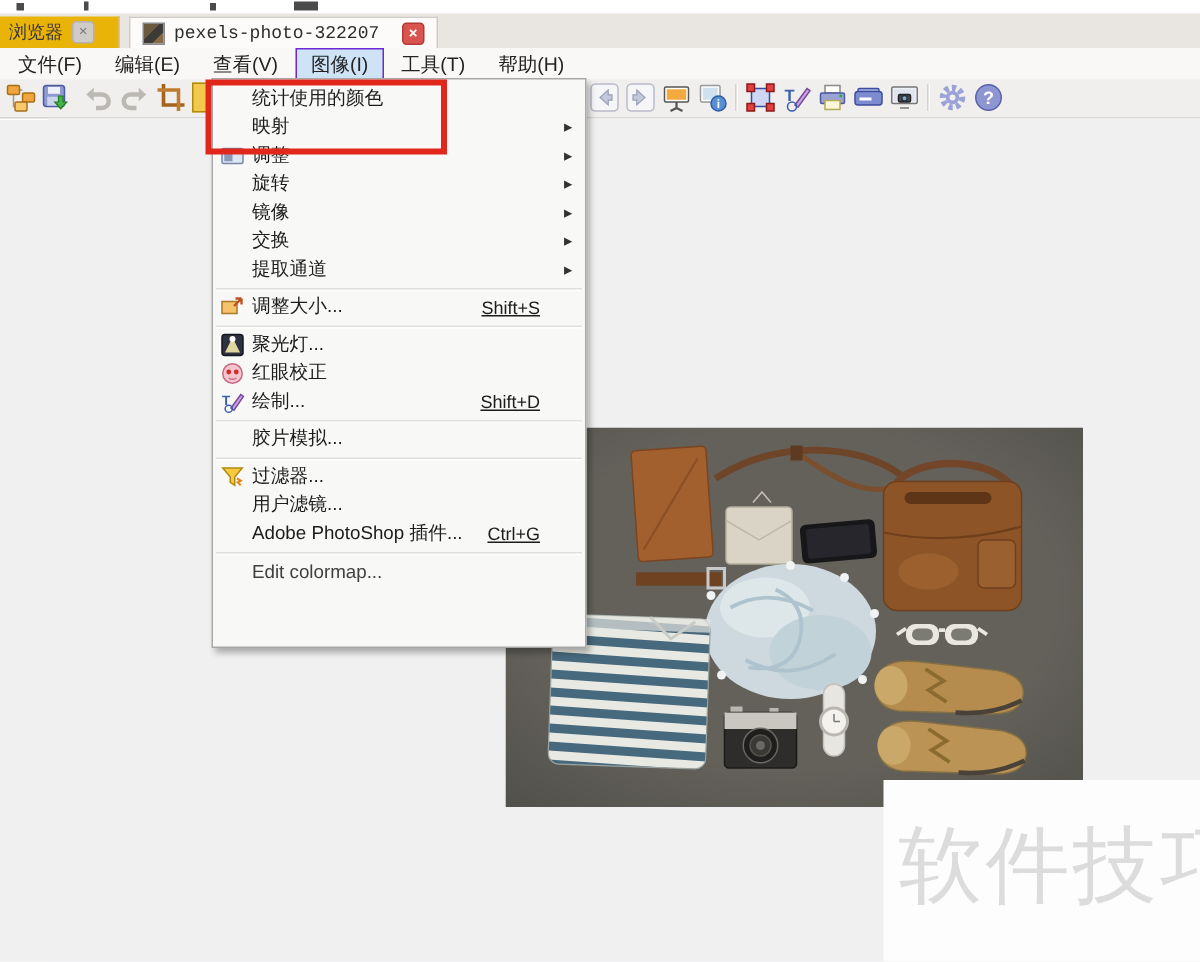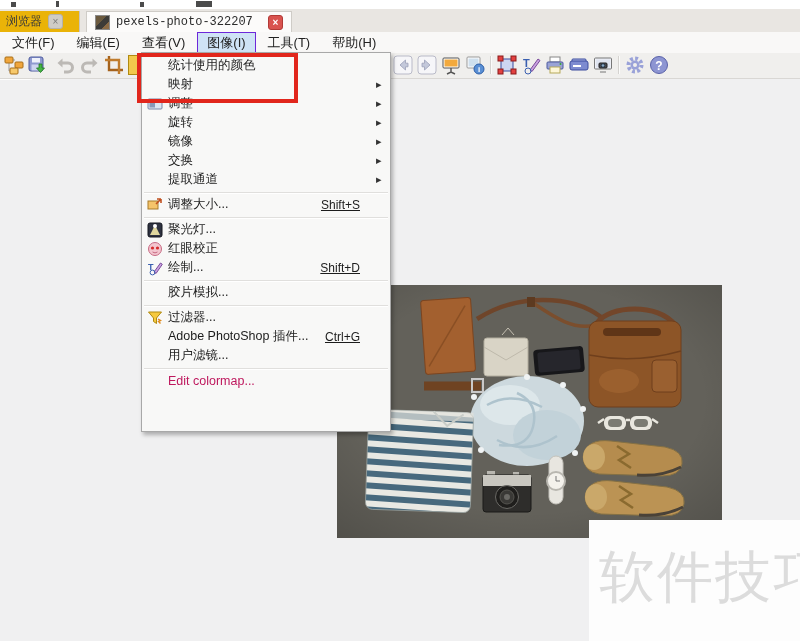--- a/index.html
+++ b/index.html
@@ -29,21 +29,21 @@
   .tb-btn svg{width:20px;height:20px;display:block;}
   .tb-sep{position:absolute;top:3px;width:1px;height:18px;background:#d5d3d0;box-shadow:1px 0 0 #fbfbfa;}
   
   .canvas{position:absolute;left:0;top:79px;width:800px;height:562px;background:#f0f0f1;margin-left:32px;}
   .photo{position:absolute;left:305px;top:206px;width:385px;height:253px;}
   .wmbox{position:absolute;left:557px;top:441px;width:243px;height:121px;background:#fdfdfd;}
   .wmtext{position:absolute;left:10px;top:20px;font-size:56px;letter-spacing:2px;color:#dcdcdc;white-space:nowrap;}
   
   .dropdown{position:absolute;left:141px;top:52px;width:250px;height:380px;background:#f8f8f7;border:1px solid #a8a8a8;box-shadow:2px 3px 4px rgba(0,0,0,.28);box-sizing:border-box;padding-top:3px;z-index:5;}
   .mrow{height:19px;display:flex;align-items:center;font-size:12.5px;color:#1c1c1c;justify-content:flex-end;}
-  .mrow.disabled{color:#be185d;}
+  .mrow.disabled{color:#404040;}
   .micon{width:26px;display:flex;justify-content:center;align-items:center;flex:0 0 auto;}
   .micon svg{width:16px;height:16px;}
   .mlabel{white-space:nowrap;}
   .mshort{margin-left:auto;padding-right:16px;font-size:12px;text-decoration:underline;}
   .marrow{width:14px;text-align:left;font-size:11px;color:#333;flex:0 0 auto;}
   .msep{height:6px;display:flex;align-items:center;}
   .msep div{height:1px;background:#e0dfdd;box-shadow:0 1px 0 #fff;width:100%;margin:0 2px;}
   
   .hibox{position:absolute;left:137px;top:53px;width:153px;height:42px;border:4px solid #e1261c;z-index:10;}
   .hidden-icon{position:absolute;left:128px;top:55px;width:10px;height:18px;background:#f2c94c;border:1px solid #b08a10;}
@@ -424,30 +424,30 @@
             <path d="M1.5 2 H14.5 L9.5 8 V13.5 L6.5 11.5 V8 z" fill="#f6c93e" stroke="#b08a10"></path>
             <path d="M11 9 l2.5 1.5 -2 1 2 2" stroke="#e08a1a" fill="none" stroke-width="1.4"></path>
           </svg>
         </span>
         <span class="mlabel">过滤器...</span>
         <span class="mshort"></span>
         <span class="marrow"></span>
       </div>
       <div class="mrow">
         <span class="micon"></span>
+        <span class="mlabel">用户滤镜...</span>
+        <span class="mshort"></span>
+        <span class="marrow"></span>
+      </div>
+      <div class="mrow">
+        <span class="micon"></span>
         <span class="mlabel">Adobe PhotoShop 插件...</span>
         <span class="mshort">Ctrl+G</span>
         <span class="marrow"></span>
       </div>
-      <div class="mrow">
-        <span class="micon"></span>
-        <span class="mlabel">用户滤镜...</span>
-        <span class="mshort"></span>
-        <span class="marrow"></span>
-      </div>
       <div class="msep">
         <div></div>
       </div>
       <div class="mrow disabled">
         <span class="micon"></span>
         <span class="mlabel">Edit colormap...</span>
         <span class="mshort"></span>
         <span class="marrow"></span>
       </div>
     </div>

